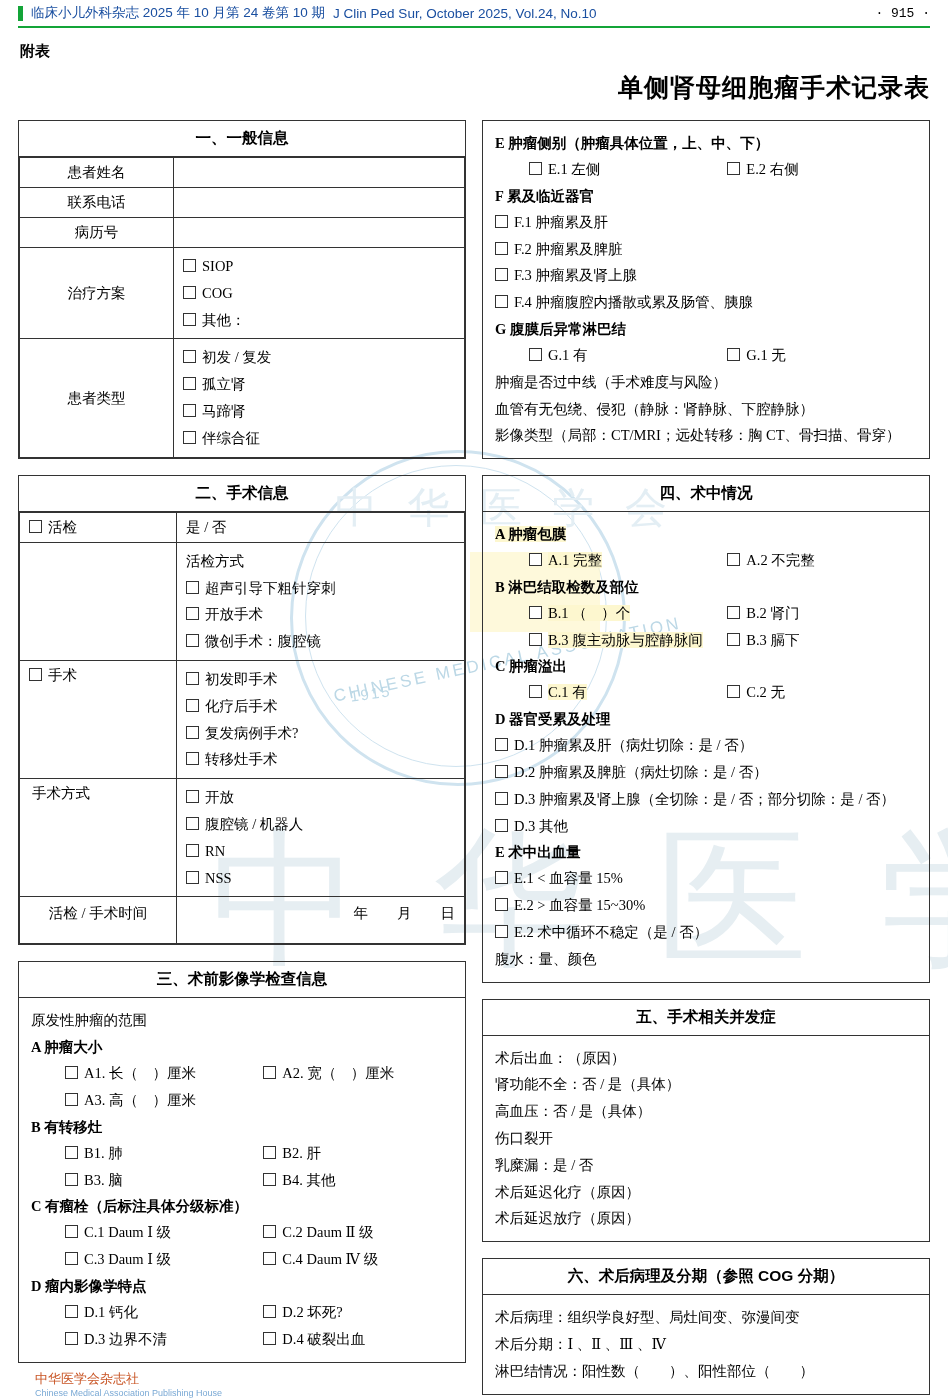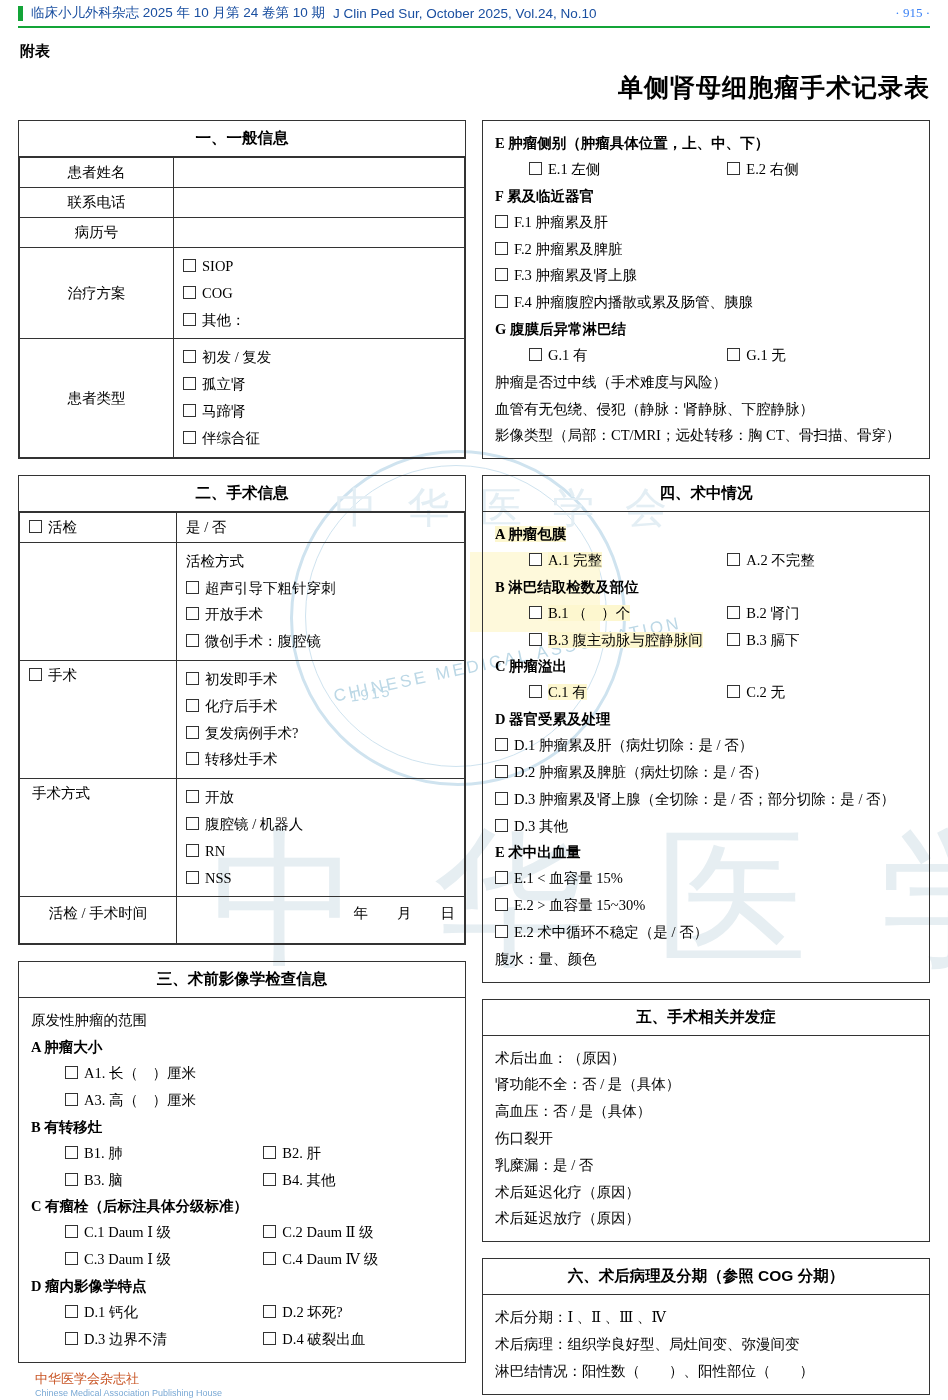--- a/index.html
+++ b/index.html
@@ -13,21 +13,21 @@
   .page{width:948px;min-height:1400px;position:relative;box-sizing:border-box;padding:0 18px;}
 
   
   .runhead{
     display:flex;align-items:center;justify-content:space-between;
     padding-top:4px;
   }
   .runhead-left{display:flex;align-items:center;gap:8px;}
   .green-bar{width:5px;height:15px;background:#13a438;display:inline-block;}
   .runhead-text{font-size:13.5px;color:#1a4fa0;white-space:nowrap;font-family:"Liberation Sans",sans-serif;}
-  .runhead-right{font-size:13px;color:#3b82f6;font-family:Liberation Serif, serif;}
+  .runhead-right{font-size:13px;color:#000000;font-family:Liberation Mono, monospace;}
   .rule{height:2px;background:#13a438;margin-top:4px;}
 
   .appendix-label{font-size:15px;margin:14px 0 0 2px;font-weight:bold;font-family:"Liberation Sans",sans-serif;}
 
   .doc-title{
     text-align:right;font-size:25px;font-weight:bold;letter-spacing:1px;
     margin:10px 0 16px 0;font-family:"Liberation Sans",sans-serif;
   }
 
   
@@ -213,20 +213,21 @@
       </div>
 
       <div class="box">
         <div class="box-title">三、术前影像学检查信息</div>
         <div class="box-body">
           <div class="plain">原发性肿瘤的范围</div>
 
           <div class="hdr">A 肿瘤大小</div>
           <div class="two">
             <span class="line"><span class="cb"></span><span>A1. 长（　）厘米</span></span>
+            <span class="line"><span class="cb"></span><span>A2. 宽（　）厘米</span></span>
           </div>
           <div class="two">
             <span class="line"><span class="cb"></span><span>A3. 高（　）厘米</span></span>
           </div>
 
           <div class="hdr">B 有转移灶</div>
           <div class="two">
             <span class="line"><span class="cb"></span><span>B1. 肺</span></span>
             <span class="line"><span class="cb"></span><span>B2. 肝</span></span>
           </div>
@@ -337,21 +338,21 @@
           <div class="plain">伤口裂开</div>
           <div class="plain">乳糜漏：是 / 否</div>
           <div class="plain">术后延迟化疗（原因）</div>
           <div class="plain">术后延迟放疗（原因）</div>
         </div>
       </div>
 
       <div class="box">
         <div class="box-title">六、术后病理及分期（参照 COG 分期）</div>
         <div class="box-body">
+          <div class="plain">术后病理：组织学良好型、局灶间变、弥漫间变</div>
           <div class="plain">术后分期：Ⅰ 、Ⅱ 、Ⅲ 、Ⅳ</div>
-          <div class="plain">术后病理：组织学良好型、局灶间变、弥漫间变</div>
           <div class="plain">淋巴结情况：阳性数（　　）、阳性部位（　　）</div>
         </div>
       </div>
 
     </div>
   </div>
 </div>
 
 </body></html>

